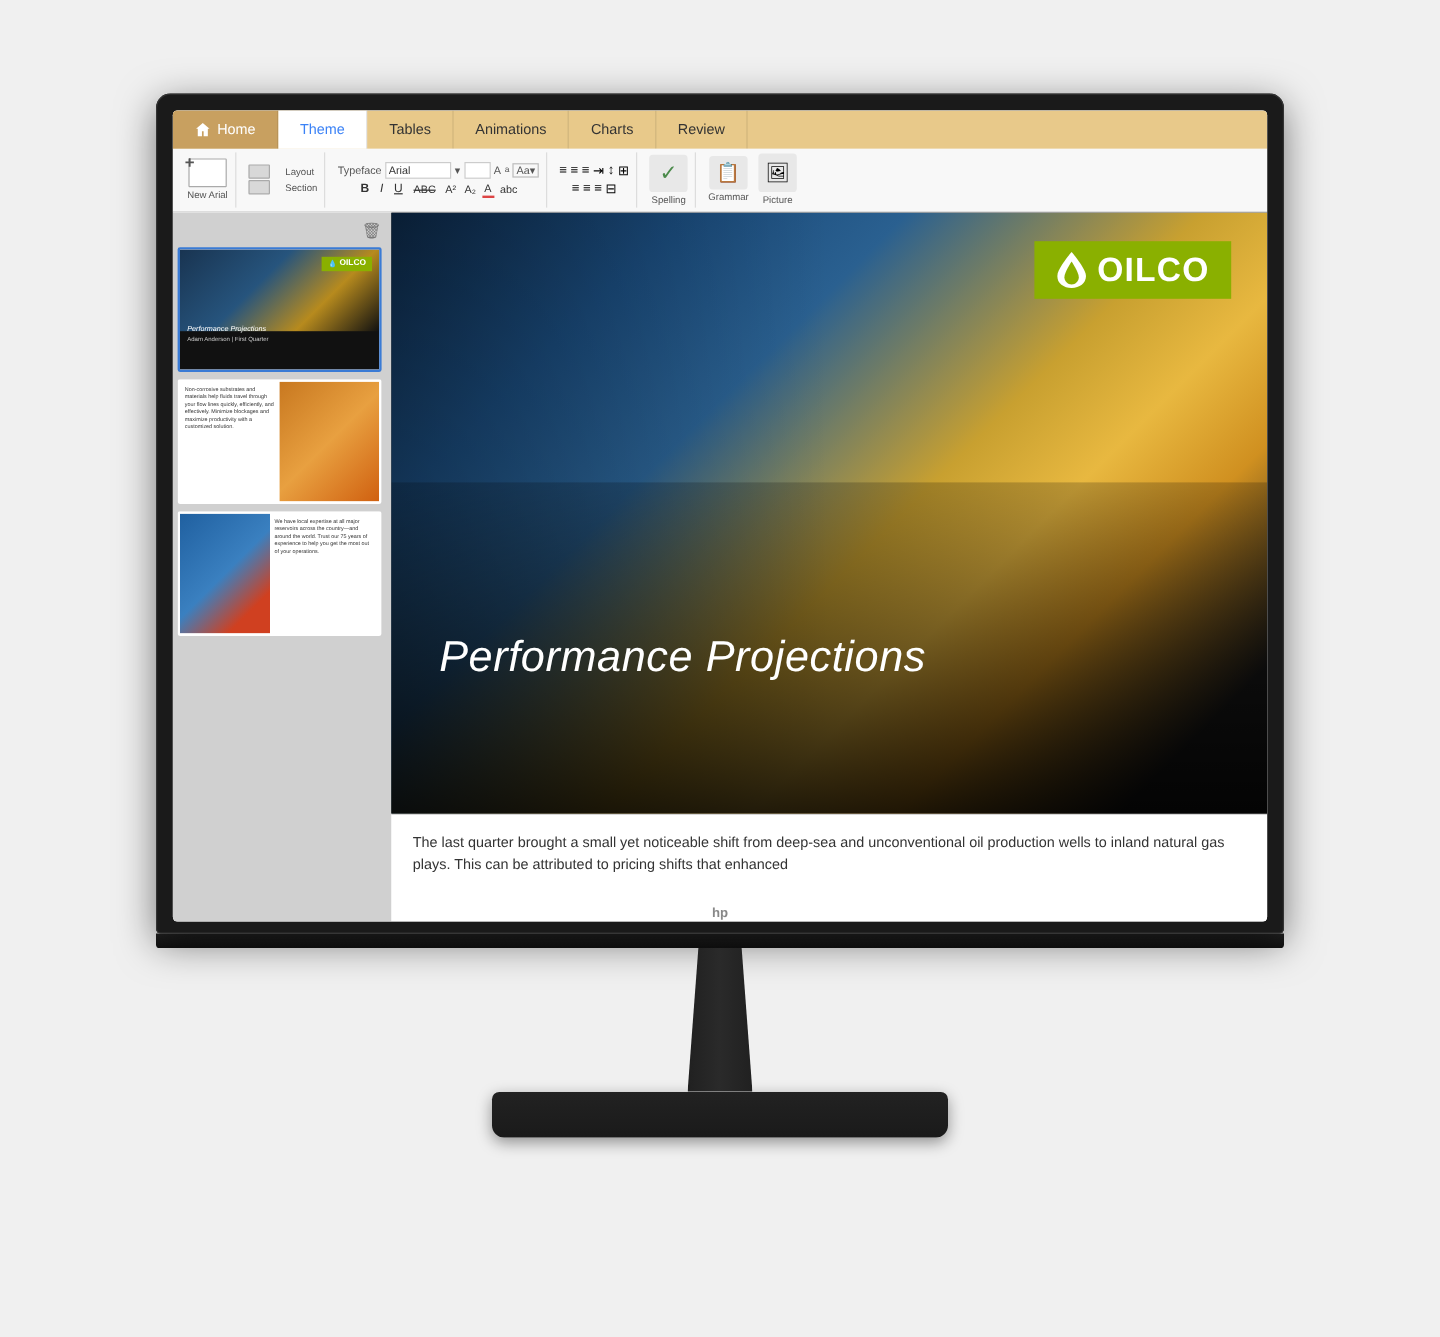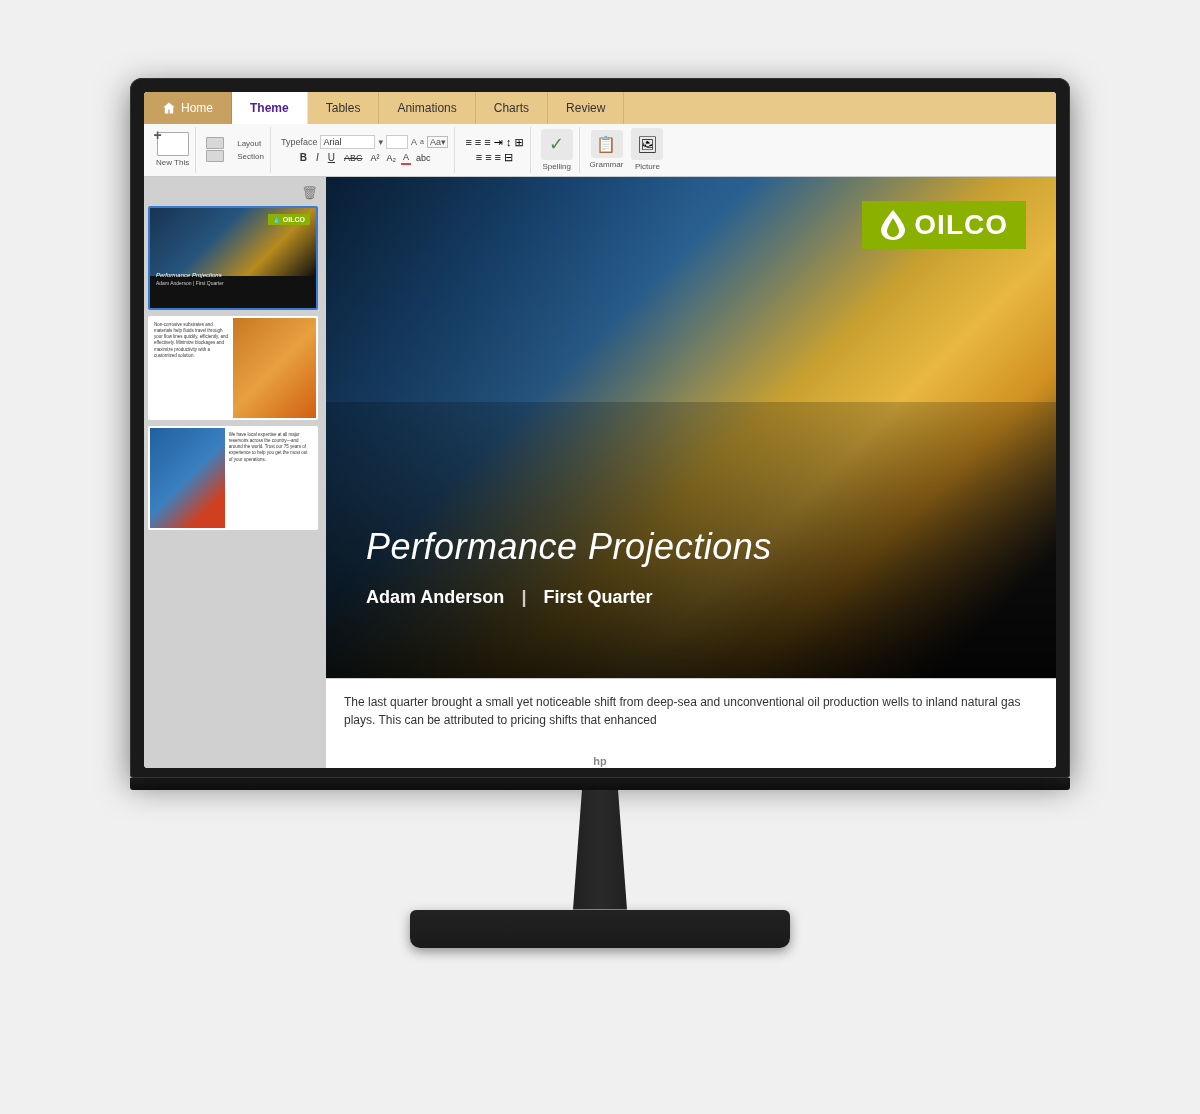--- a/index.html
+++ b/index.html
@@ -64,22 +64,22 @@
       display: flex;
       align-items: center;
       font-size: 12px;
       color: #333;
       cursor: pointer;
       border-right: 1px solid rgba(0,0,0,0.1);
     }
 
     .ribbon-tab.active {
       background: #fff;
-      color: #4c1d95;
-      font-weight: bold;
+      color: #3b82f6;
+      font-weight: normal;
       justify-content: center;
     }
 
     .ribbon-tab.home {
       background: #c8a060;
       color: #fff;
       gap: 5px;
     }
 
     .ribbon-toolbar {
@@ -508,21 +508,21 @@
           <div class="ribbon-tab">
             <span>Review</span>
           </div>
         </div>
 
         <div class="ribbon-toolbar">
 
           <div class="toolbar-group">
             <div class="new-slide-btn">
               <div class="slide-icon"></div>
-              <span style="font-size:8px;color:#555;">New This</span>
+              <span style="font-size:8px;color:#555;">New Arial</span>
             </div>
           </div>
 
           <div class="toolbar-group">
             <div class="layout-group">
               <div class="layout-btn">
                 <div class="layout-icon"></div>
                 <span>Layout</span>
               </div>
               <div class="layout-btn">
@@ -644,25 +644,20 @@
                 <svg width="24" height="30" viewBox="0 0 24 30">
                   <path d="M12 0 C12 0, 24 14, 24 20 C24 26, 18.6 30, 12 30 C5.4 30, 0 26, 0 20 C0 14, 12 0, 12 0Z" fill="white"></path>
                   <path d="M12 8 C12 8, 18 17, 18 21 C18 24.3, 15.3 27, 12 27 C8.7 27, 6 24.3, 6 21 C6 17, 12 8, 12 8Z" fill="#8ab000"></path>
                 </svg>
               </div>
               <span class="slide-logo-text">OILCO</span>
             </div>
 
             <div class="slide-title">Performance Projections</div>
 
-            <div class="slide-subtitle">
-              <span>Adam Anderson</span>
-              <span class="slide-subtitle-divider">|</span>
-              <span>First Quarter</span>
-            </div>
           </div>
 
           <div class="slide-notes">
             <span>The last quarter brought a small yet noticeable shift from deep-sea and unconventional oil production wells to inland natural gas plays. This can be attributed to pricing shifts that enhanced</span>
           </div>
         </div>
       </div>
     </div>
 
     <div class="hp-logo">

